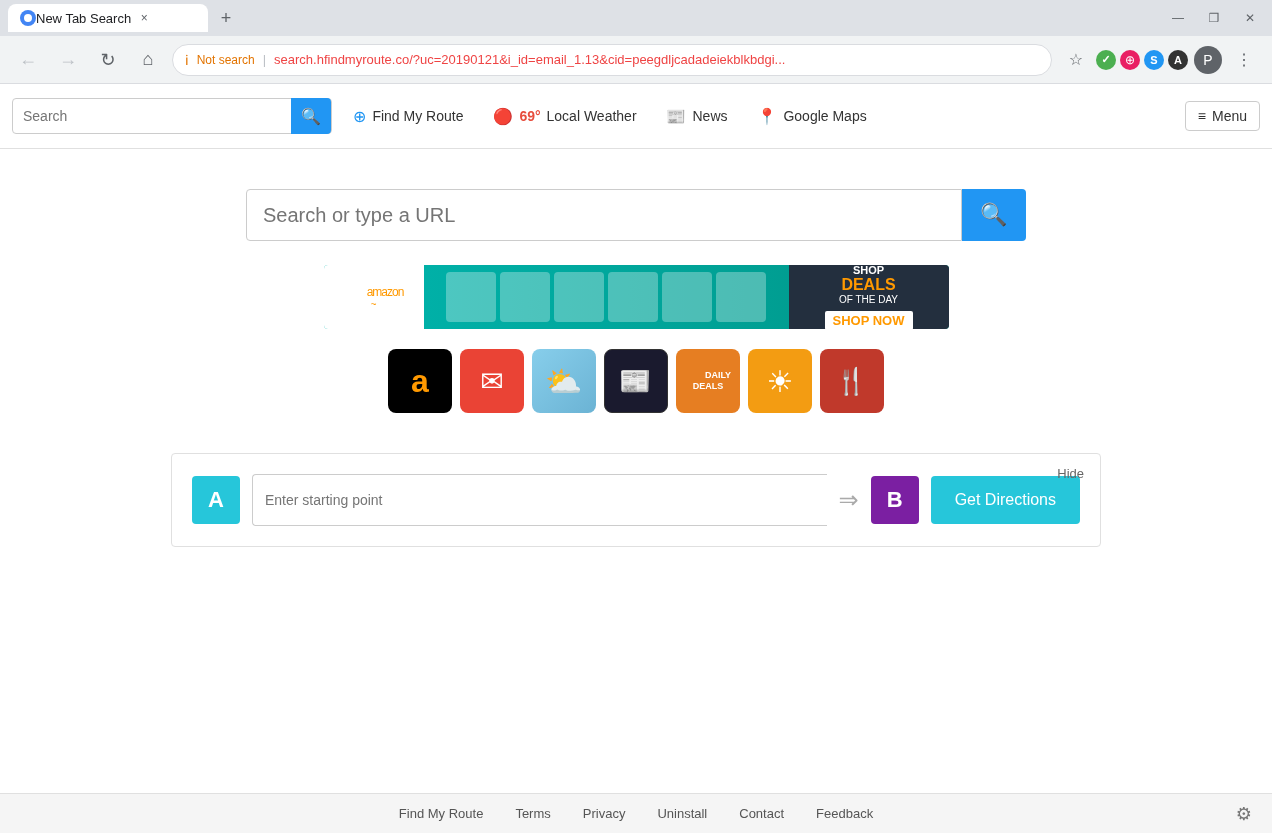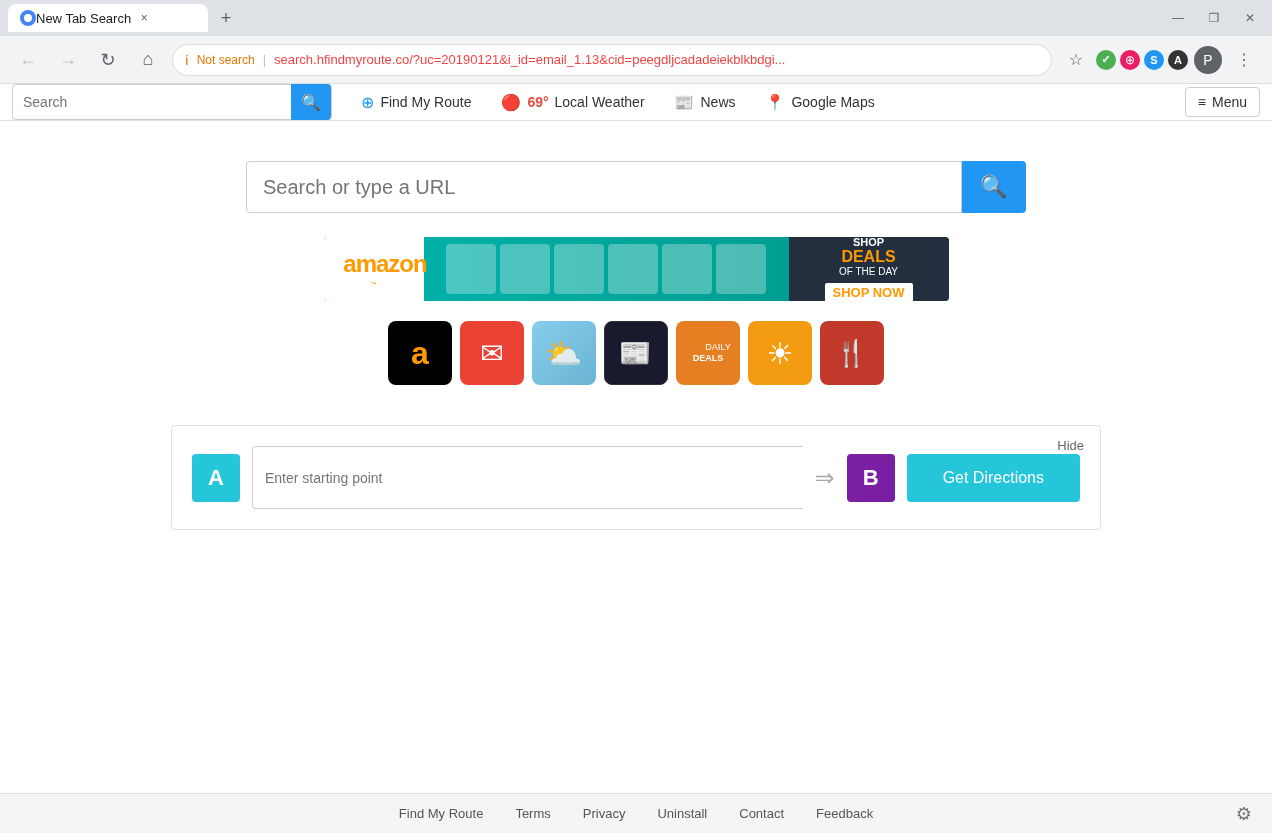--- a/index.html
+++ b/index.html
@@ -20,21 +20,21 @@
     .nav-btn.disabled { color: #bdc1c6; cursor: default; }
     .address-bar { flex: 1; height: 32px; background: #fff; border: 1px solid #dadce0; border-radius: 16px; display: flex; align-items: center; padding: 0 12px; gap: 8px; font-size: 13px; color: #202124; }
     .address-bar .lock-icon { color: #e37400; font-size: 14px; }
     .address-bar .not-secure { color: #e37400; font-size: 12px; font-weight: 500; }
     .address-bar .url-text { color: #ef4444; font-size: 13px; overflow: hidden; white-space: nowrap; text-overflow: ellipsis; }
     .address-bar .separator { color: #bdc1c6; }
     .nav-icons { display: flex; gap: 4px; align-items: center; }
     .nav-icon-btn { width: 32px; height: 32px; display: flex; align-items: center; justify-content: center; border-radius: 50%; cursor: pointer; font-size: 16px; color: #5f6368; }
 
     
-    .toolbar { display: flex; align-items: center; height: 37px; background: #fff; border-bottom: 1px solid #e0e0e0; padding: 0 12px; gap: 8px; }
+    .toolbar { display: flex; align-items: center; height: 65px; background: #fff; border-bottom: 1px solid #e0e0e0; padding: 0 12px; }
     .search-box { display: flex; align-items: center; border: 1px solid #ccc; border-radius: 4px; height: 36px; flex: 0 0 320px; }
     .search-input { border: none; outline: none; padding: 0 10px; font-size: 14px; flex: 1; color: #333; }
     .search-btn { width: 40px; height: 36px; background: #2196f3; border: none; border-radius: 0 4px 4px 0; cursor: pointer; display: flex; align-items: center; justify-content: center; color: #fff; font-size: 16px; }
     .toolbar-links { display: flex; align-items: center; gap: 4px; margin-left: 8px; }
     .toolbar-link { display: flex; align-items: center; gap: 6px; padding: 6px 12px; border-radius: 4px; cursor: pointer; font-size: 14px; color: #333; text-decoration: none; border: 1px solid transparent; }
     .toolbar-link .link-icon { font-size: 16px; }
     .menu-btn { margin-left: auto; display: flex; align-items: center; gap: 6px; padding: 6px 12px; cursor: pointer; font-size: 14px; color: #333; border: 1px solid #ccc; border-radius: 4px; }
     .weather-icon { color: #e74c3c; }
 
     
@@ -62,23 +62,23 @@
     .shortcut-deals { background: #ff8c00; color: #fff; display: flex; flex-direction: column; align-items: center; justify-content: center; gap: 1px; }
     .shortcut-sun { background: #ff8c00; color: #fff; }
     .shortcut-recipes { background: #e74c3c; color: #fff; }
 
     
     .directions-widget { width: 930px; border: 1px solid #e0e0e0; border-radius: 4px; padding: 20px; background: #fff; position: relative; margin-top: 10px; }
     .hide-btn { position: absolute; top: 12px; right: 16px; font-size: 13px; color: #666; cursor: pointer; }
     .directions-row { display: flex; align-items: center; gap: 12px; }
     .point-a { width: 48px; height: 48px; background: #26c6da; border-radius: 4px; display: flex; align-items: center; justify-content: center; color: #fff; font-size: 22px; font-weight: bold; flex-shrink: 0; }
     .point-b { width: 48px; height: 48px; background: #7b1fa2; border-radius: 4px; display: flex; align-items: center; justify-content: center; color: #fff; font-size: 22px; font-weight: bold; flex-shrink: 0; }
-    .dir-input { flex: 1; height: 63px; border: 1px solid #ccc; border-radius: 0 4px 4px 0; padding: 16px 12px; font-size: 14px; color: #999; outline: none; }
+    .dir-input { flex: 1; height: 52px; border: 1px solid #ccc; border-radius: 0 4px 4px 0; padding: 16px 12px; font-size: 14px; color: #999; outline: none; }
     .arrow-icon { color: #aaa; font-size: 24px; flex-shrink: 0; }
-    .get-directions-btn { background: #26c6da; color: #fff; border: none; border-radius: 4px; padding: 0 36px; height: 48px; font-size: 16px; cursor: pointer; font-weight: 500; flex-shrink: 0; }
+    .get-directions-btn { background: #26c6da; color: #fff; border: none; border-radius: 4px; padding: 0 24px; height: 48px; font-size: 16px; cursor: pointer; font-weight: 500; flex-shrink: 0; }
 
     
     .footer { position: fixed; bottom: 0; width: 1272px; background: #f5f5f5; border-top: 1px solid #e0e0e0; height: 40px; display: flex; align-items: center; justify-content: center; gap: 32px; }
     .footer-link { font-size: 13px; color: #555; text-decoration: none; cursor: pointer; }
     .footer-gear { position: absolute; right: 20px; color: #777; font-size: 18px; cursor: pointer; }
 
     
     .profile-icon { width: 28px; height: 28px; border-radius: 50%; background: #5f6368; display: flex; align-items: center; justify-content: center; color: #fff; font-size: 14px; }
 
     
@@ -169,21 +169,21 @@
   <div class="center-search">
     <input class="center-search-input" type="text" placeholder="Search or type a URL" style="">
     <button class="center-search-btn">
       <span>🔍</span>
     </button>
   </div>
 
   <div class="amazon-banner">
     <div class="amazon-banner-left">
       <div style="text-align:center;">
-        <div style="font-size:24px;font-weight:700;color:#ff9900;letter-spacing:-1px;margin-left:23px;">amazon</div>
+        <div style="font-size:12px;font-weight:400;color:#ff9900;letter-spacing:-1px;margin-left:23px;">amazon</div>
         <div style="font-size:10px;color:#ff9900;font-style:italic;">~</div>
       </div>
     </div>
     <div class="amazon-banner-products">
       <div class="product-placeholder"></div>
       <div class="product-placeholder"></div>
       <div class="product-placeholder"></div>
       <div class="product-placeholder"></div>
       <div class="product-placeholder"></div>
       <div class="product-placeholder"></div>
@@ -204,21 +204,21 @@
       <span style="font-size:28px;">✉</span>
     </div>
     <div class="shortcut-icon shortcut-weather" style="background:linear-gradient(135deg,#87ceeb,#6bb3d4);">
       <span style="font-size:30px;">⛅</span>
     </div>
     <div class="shortcut-icon shortcut-news" style="background:#1a1a2e;border:1px solid #333;">
       <span style="font-size:26px;color:#fff;">📰</span>
     </div>
     <div class="shortcut-icon shortcut-deals" style="background:#e67e22;">
       <div style="display:flex;flex-direction:column;align-items:center;justify-content:center;color:#fff;">
-        <span style="font-size:9px;font-weight:normal;line-height:1.2;margin-left:20px;">DAILY</span>
+        <span style="font-size:9px;font-weight:bold;line-height:1.2;margin-left:20px;">DAILY</span>
         <span style="font-size:9px;font-weight:bold;line-height:1.2;">DEALS</span>
       </div>
     </div>
     <div class="shortcut-icon shortcut-sun" style="background:#f39c12;">
       <span style="font-size:30px;color:#fff;">☀</span>
     </div>
     <div class="shortcut-icon shortcut-recipes" style="background:#c0392b;">
       <span style="font-size:26px;color:#fff;">🍴</span>
     </div>
   </div>

